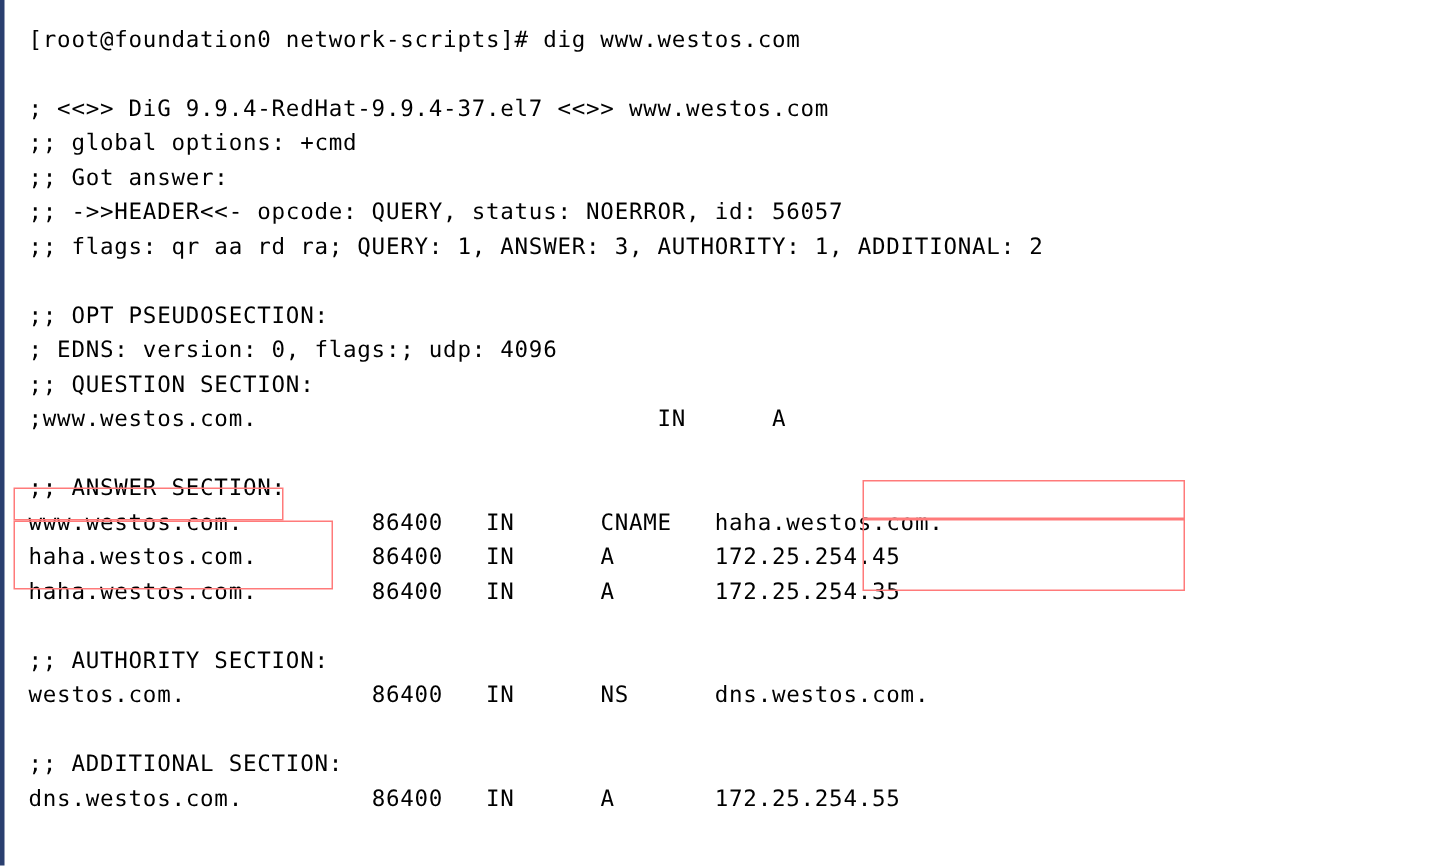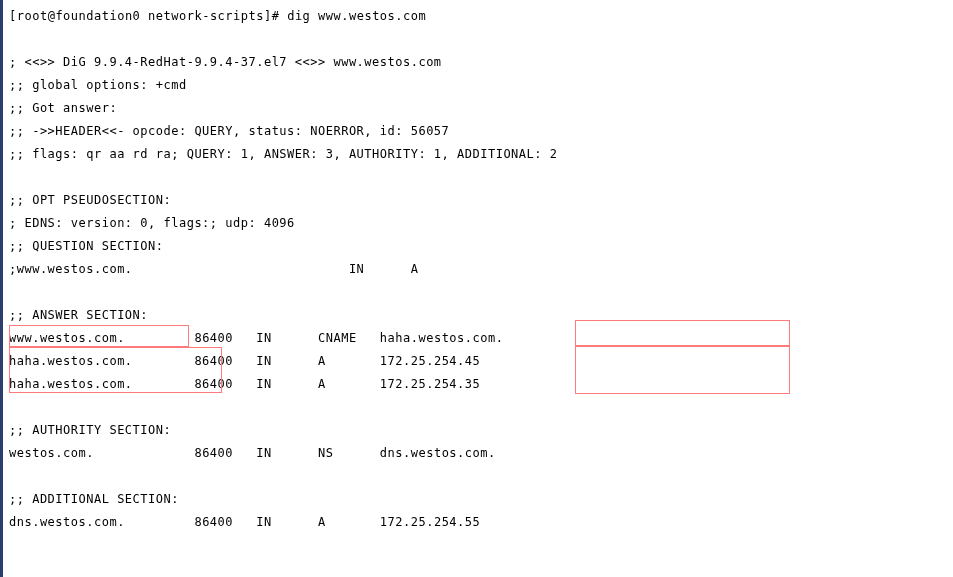--- a/index.html
+++ b/index.html
@@ -10,24 +10,24 @@
     height: 577px;
     overflow: hidden;
   }
   body {
     border-left: 3px solid #2a3f6f;
     box-sizing: border-box;
     padding: 5px 0 0 6px;
     position: relative;
   }
   pre.term {
-    margin: 0;
+    margin: 10px;
     padding: 0;
     font-family: "DejaVu Sans Mono", "Liberation Mono", "Courier New", monospace;
-    font-size: 12px;
+    font-size: 15px;
     line-height: 23px;
     color: #000000;
     white-space: pre;
     letter-spacing: 0.5px;
   }
   .hl {
     position: absolute;
     border: 1px solid #ff7a7a;
     background: transparent;
     pointer-events: none;

